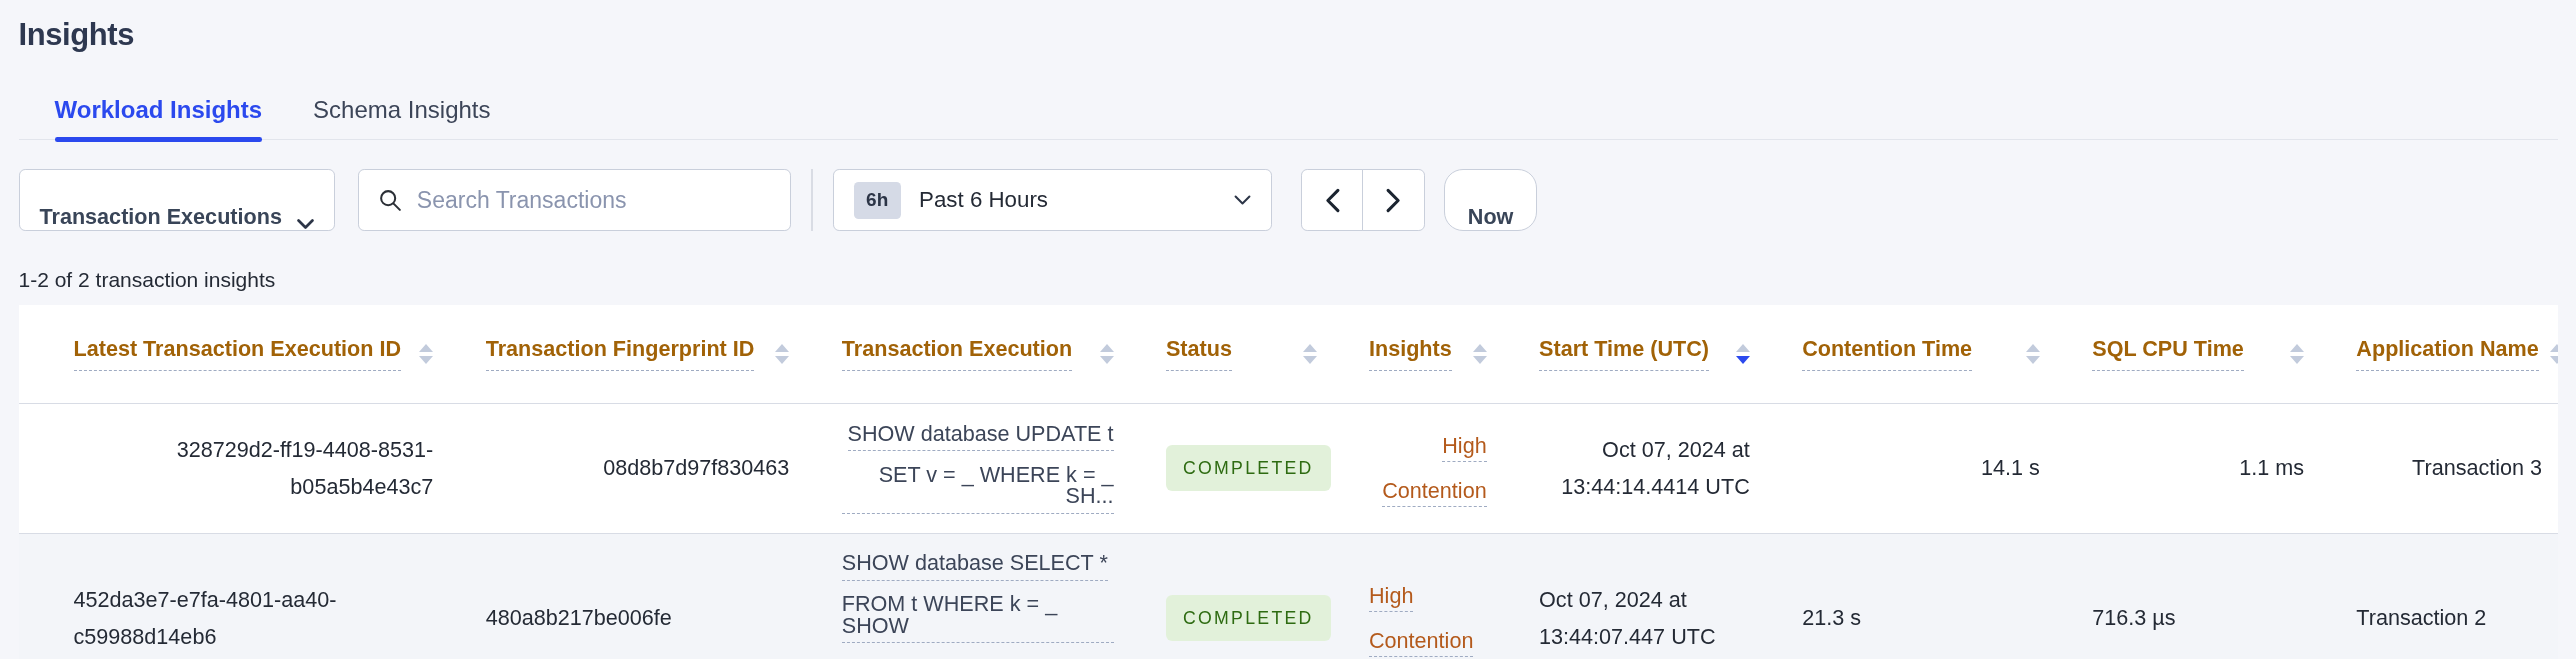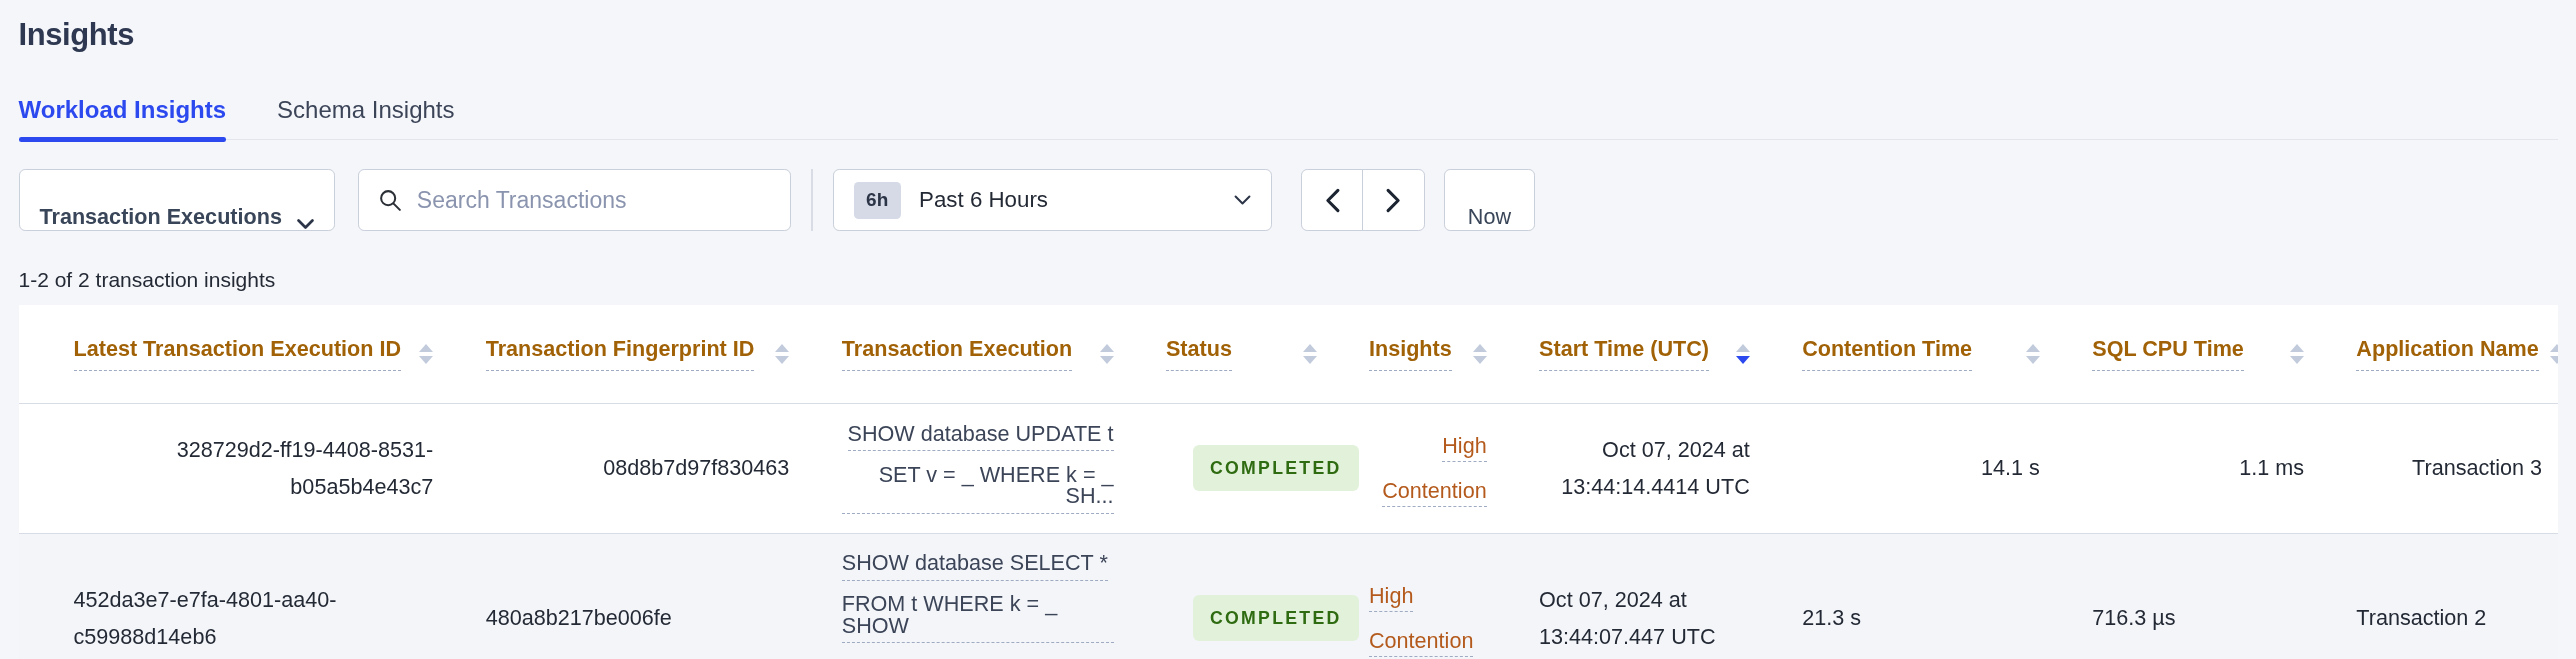--- a/index.html
+++ b/index.html
@@ -20,21 +20,21 @@
 
   
   .tabbar {
     display:flex; gap:51px; margin-top:43px;
     border-bottom:1.5px solid #e2e5ec;
   }
   .tab {
     position:relative; font-size:24px; padding-bottom:15.4px;
     color:#3c4558; cursor:pointer; font-weight:400;
   }
-  .tab.active { color:#2b49ee; font-weight:600; }
+  .tab.active { color:#2b49ee; font-weight:600;margin-left:36px; }
   .tab.active .tab-underline {
     position:absolute; left:0; right:0; bottom:-2.3px; height:4.6px;
     background:#2b49ee; border-radius:2.3px;
   }
 
   
   .controls { display:flex; align-items:center; margin-top:29px; height:62px; }
   .btn {
     display:flex; align-items:flex-end; height:62px;
     background:#ffffff; border:1.5px solid #c9cfdb; border-radius:6.2px;
@@ -64,21 +64,21 @@
   }
   .time-label { font-size:22.3px; font-weight:400; color:#242a35; }
   .time-dropdown .chev { margin-left:auto; }
   .arrow-group { display:flex; margin-left:29px; }
   .arrow-btn {
     width:63px; height:62px; display:flex; align-items:center; justify-content:center;
     background:#fff; border:1.5px solid #c9cfdb; cursor:pointer;
   }
   .arrow-btn.prev { border-radius:6.2px 0 0 6.2px; }
   .arrow-btn.next { border-radius:0 6.2px 6.2px 0; margin-left:-1.5px; }
-  .now-btn { margin-left:18.5px; padding:0 23px; font-weight:400; }
+  .now-btn { margin-left:18.5px; padding:0 23px; font-weight:700;border-radius:19px; }
 
   
   .count-line { margin-top:37px; font-size:21px; color:#242a35; }
 
   
   .table-card { background:#ffffff; margin-top:12.3px; height:363px; overflow:hidden; }
   table { width:2539px; border-collapse:collapse; table-layout:fixed; }
   thead th { height:99px; vertical-align:middle; text-align:left;
     border-bottom:1.5px solid #d8dce5; padding:0 15.4px 0 37px; }
   thead th:first-child { padding-left:55px; }
@@ -100,22 +100,22 @@
   tr.data-row-2 { height:146px; background:#f3f5f9; border-bottom:1.5px solid #d8dce5; }
 
   .query-line { line-height:1.0; margin-bottom:12.3px; }
   .query-line:last-child { margin-bottom:0; }
   .query-line span {
     display:inline-block; color:#3c4558; cursor:pointer;
     border-bottom:1.5px dashed #9fabc2; padding-bottom:6.2px;
   }
   .status-badge {
     display:inline-block; background:#e2f1da; color:#2e6b11;
-    font-size:17.7px; font-weight:700; letter-spacing:2.3px;
-    padding:7.7px 17px; border-radius:6.2px;margin-left:27px;
+    font-size:17.7px; font-weight:400; letter-spacing:2.3px;
+    padding:7.7px 17px; border-radius:6.2px;
   }
   .insight-link {
     color:#b45a1c; cursor:pointer; line-height:2.1;
     border-bottom:1.5px dashed #9fabc2; padding-bottom:3.1px;
   }
   .mono-id { word-break:break-word; }
   svg { display:block; }
 </style>
 </head>
 <body>

